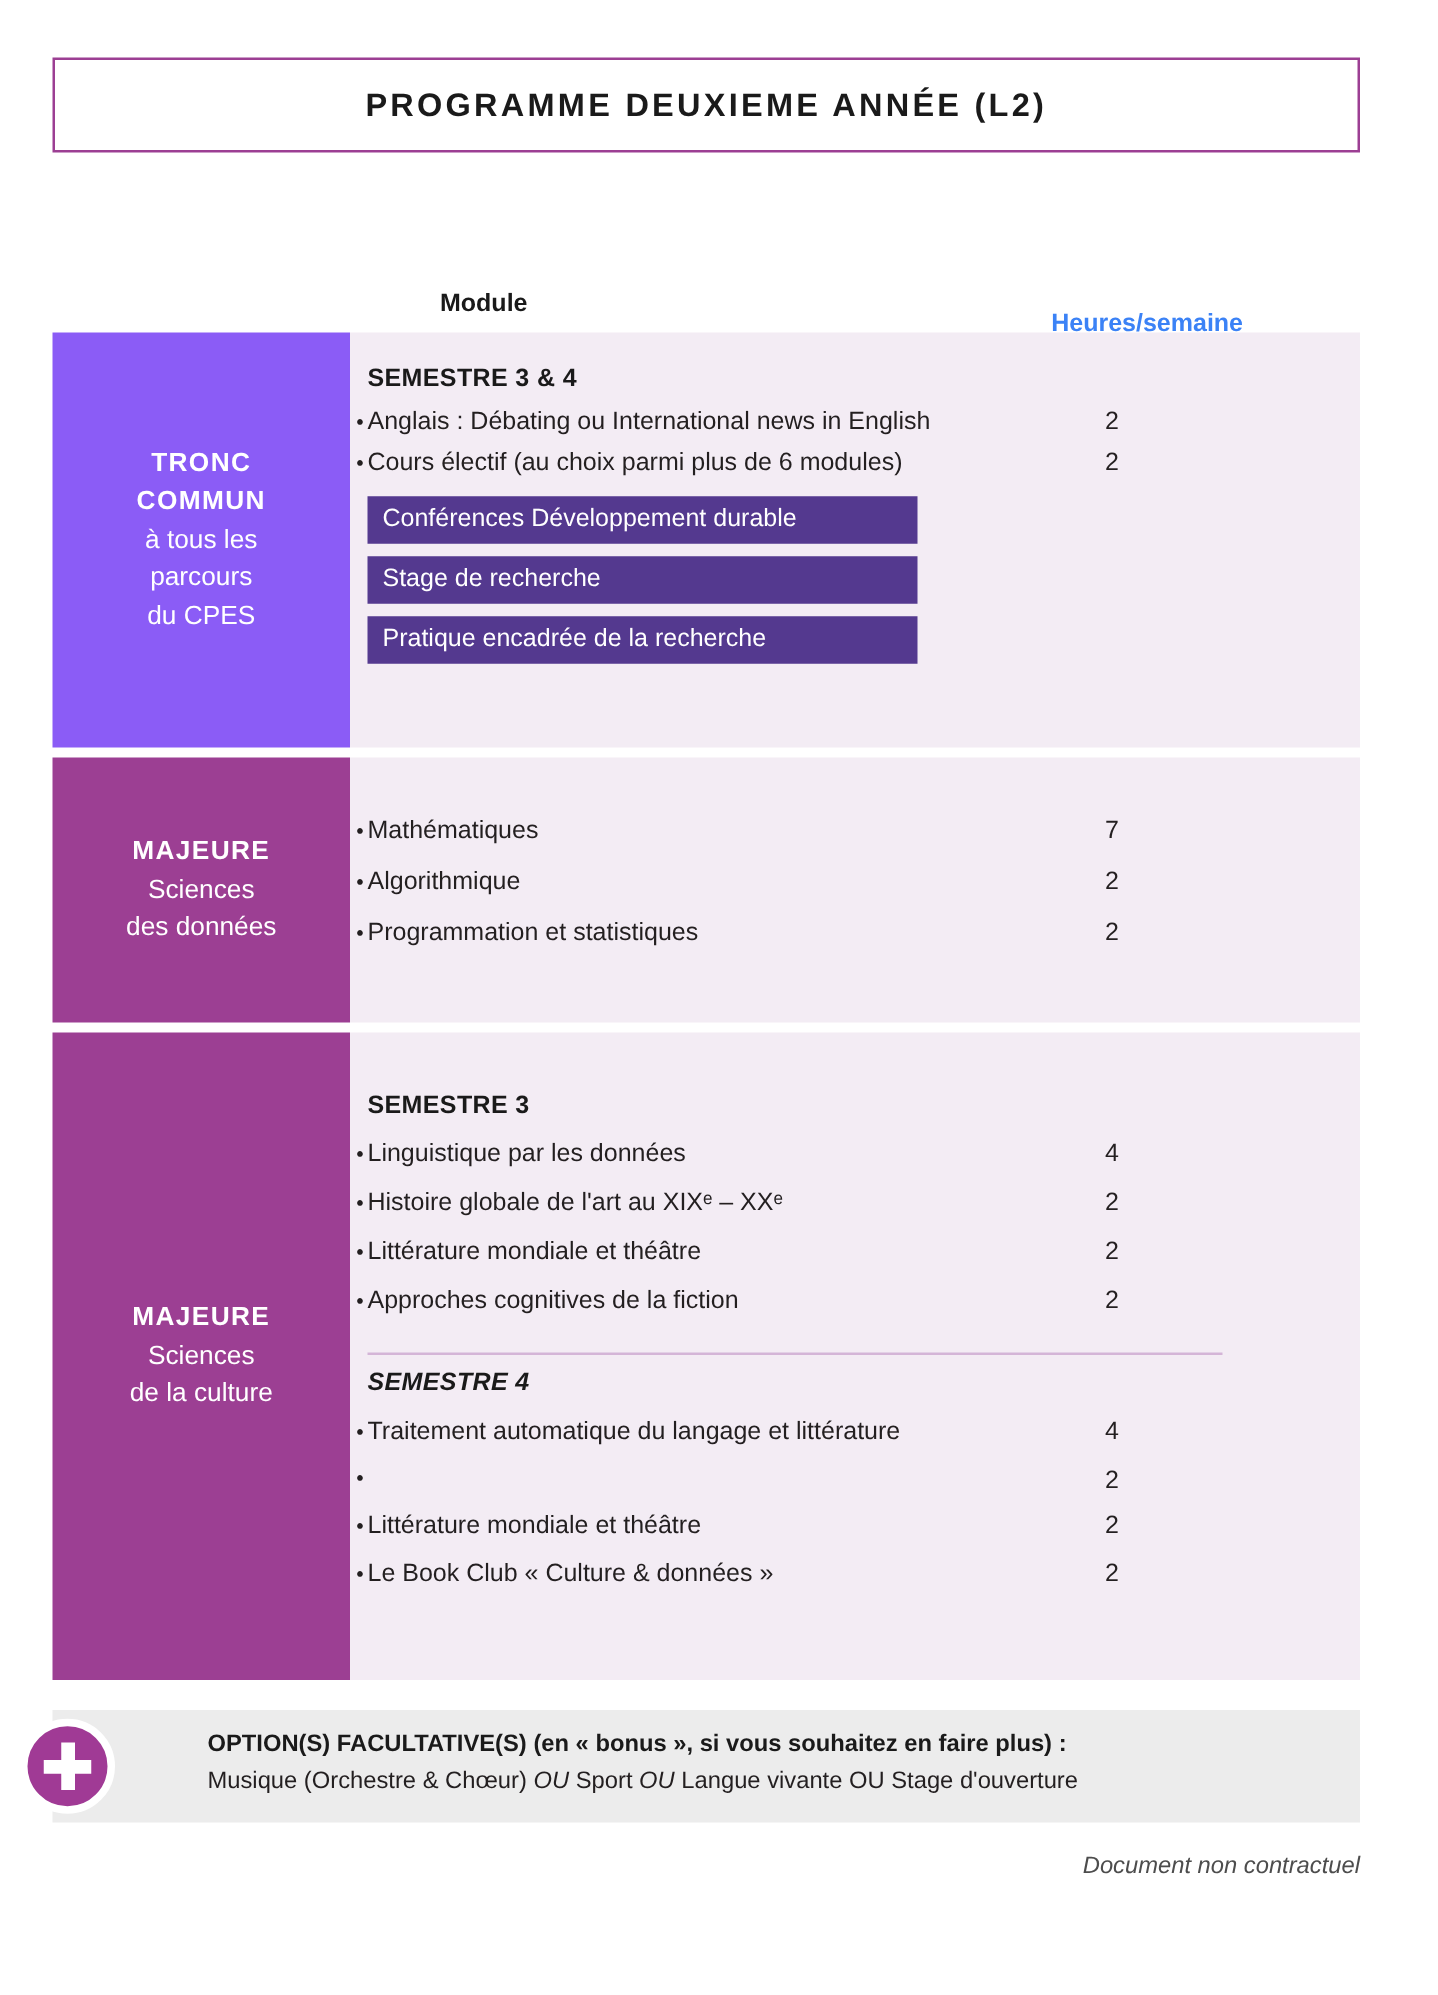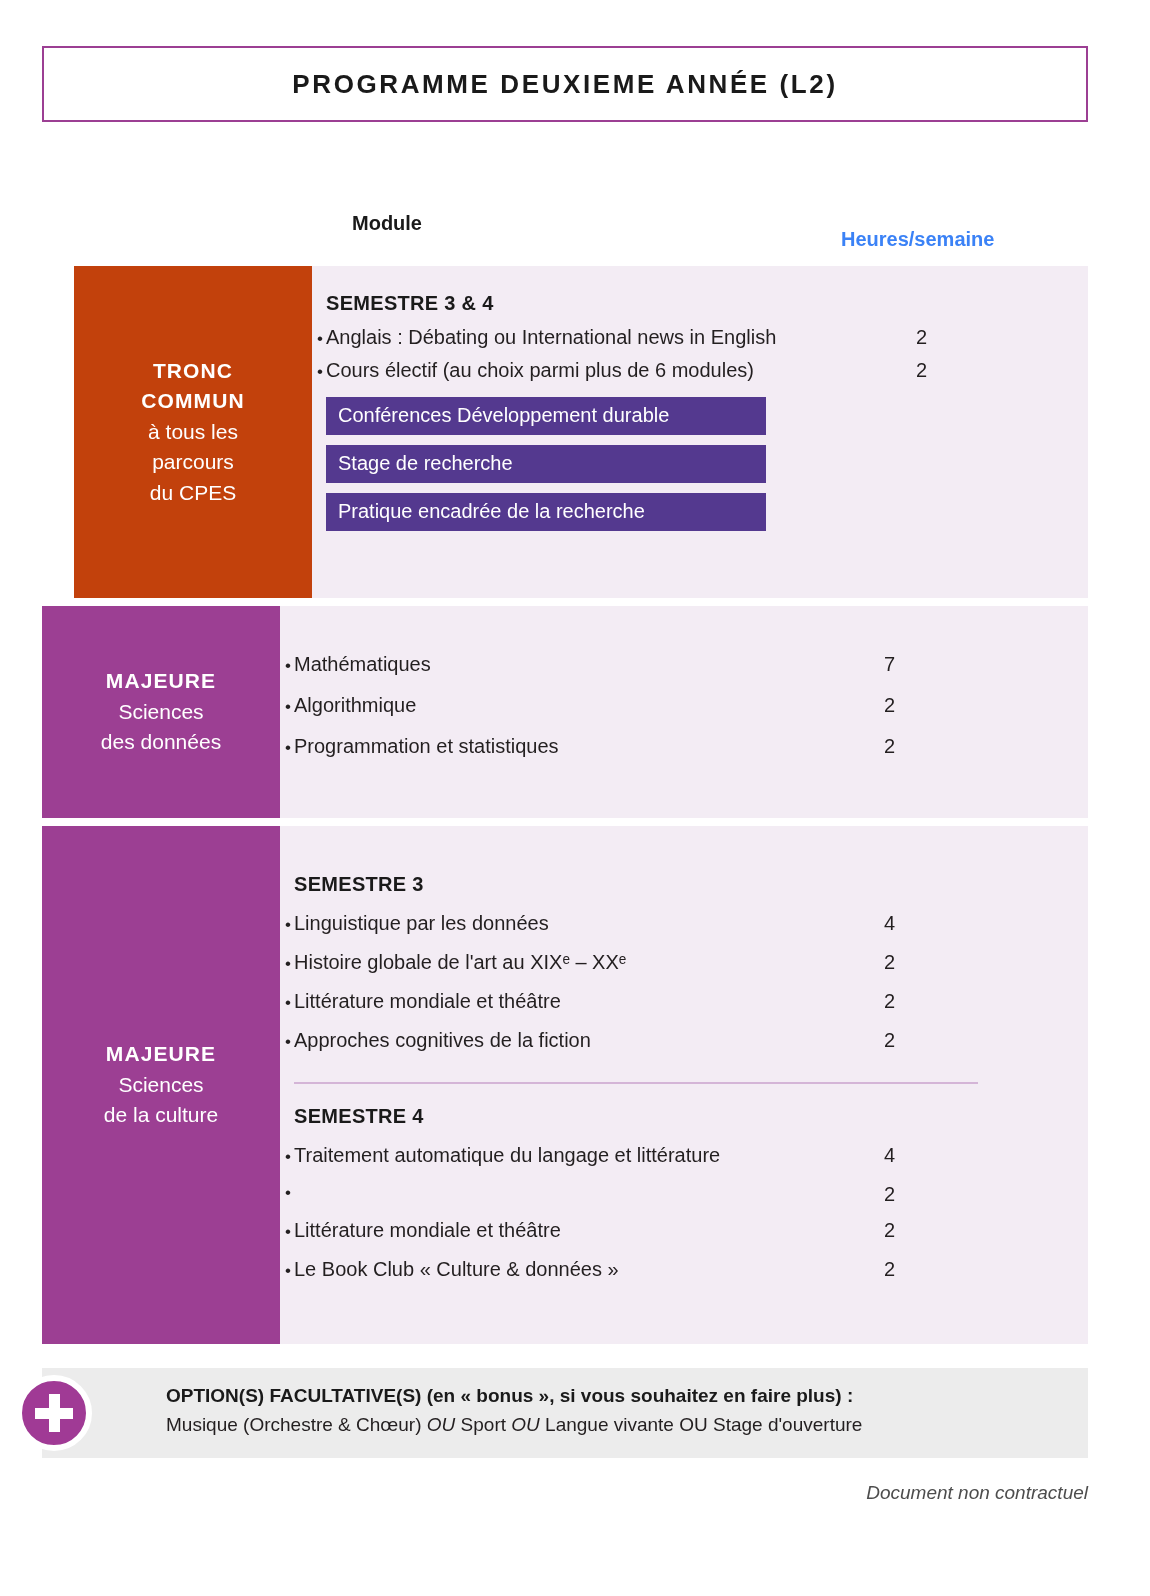--- a/index.html
+++ b/index.html
@@ -32,21 +32,21 @@
     font-weight: bold;
     letter-spacing: 2.6px;
     color: #1a1a1a;
     text-transform: uppercase;
   }
 
   
   .col-headers {
     position: absolute;
     left: 0;
-    top: 212px;
+    top: 232px;
     width: 1069px;
     height: 34px;
   }
   .col-module {
     position: absolute;
     left: 352px;
     top: 0;
     font-size: 20px;
     font-weight: bold;
     color: #1a1a1a;
@@ -90,21 +90,21 @@
     font-weight: bold;
     letter-spacing: 1.1px;
     line-height: 1.45;
   }
   .side-label .lbl-light {
     font-size: 21px;
     font-weight: normal;
     line-height: 1.45;
   }
 
-  .side-tronc { background: #c2410c; margin-left: 32px; }
+  .side-tronc { background: #8b5cf6; }
   .side-data  { background: #9c3f93; }
   .side-cult  { background: #9c3f93; }
 
   .content {
     flex: 1;
     background: #f3ecf4;
     padding: 26px 0 26px 0;
     position: relative;
   }
 
@@ -323,21 +323,21 @@
         </div>
         <div class="row" style="padding:8px 0;">
           <span class="bullet">•</span>
           <span class="name">Approches cognitives de la fiction</span>
           <span class="hrs">2</span>
         </div>
       </div>
 
       <div class="divider"></div>
 
-      <div class="sem-heading" style="margin-top:21px;">SEMESTRE 4</div>
+      <div class="sem-heading" style="margin-top:11px;font-style:italic;">SEMESTRE 4</div>
       <div class="rows row-wrap" style="margin-top:8px;">
         <div class="row" style="padding:8px 0;">
           <span class="bullet">•</span>
           <span class="name">Traitement automatique du langage et littérature</span>
           <span class="hrs">4</span>
         </div>
         <div class="row" style="padding:8px 0;">
           <span class="bullet">•</span>
           <span class="hrs">2</span>
         </div>

